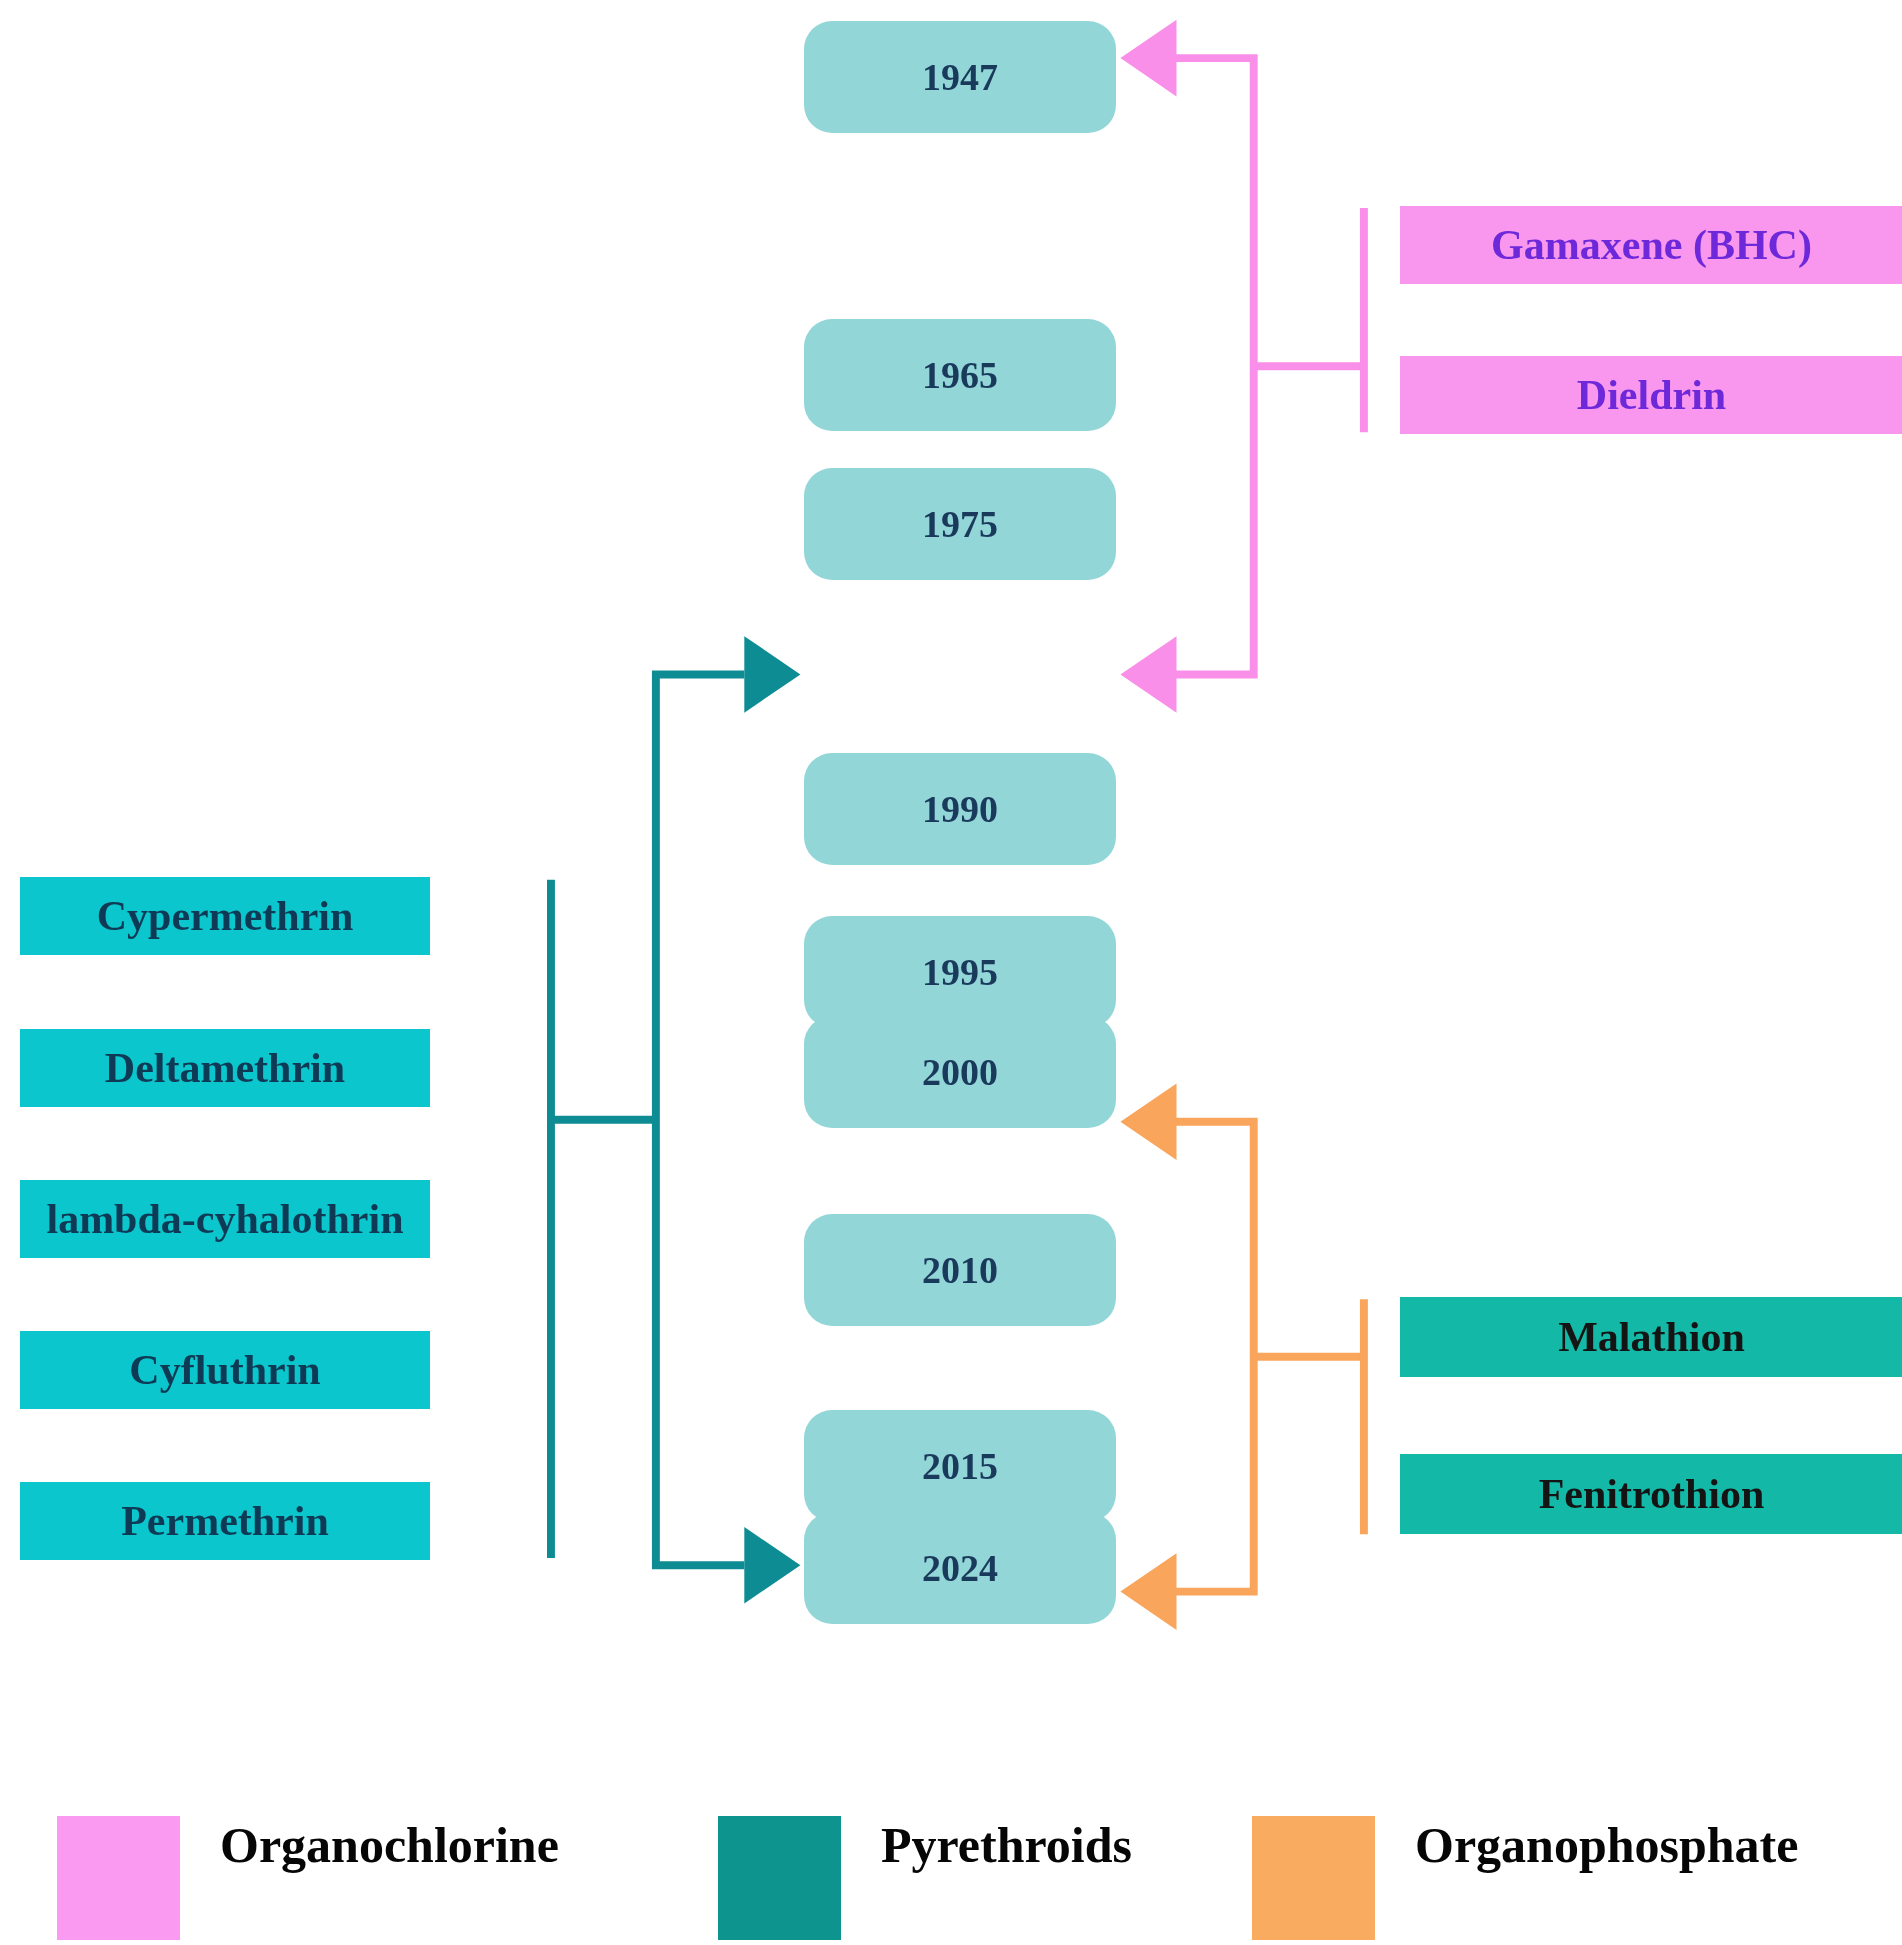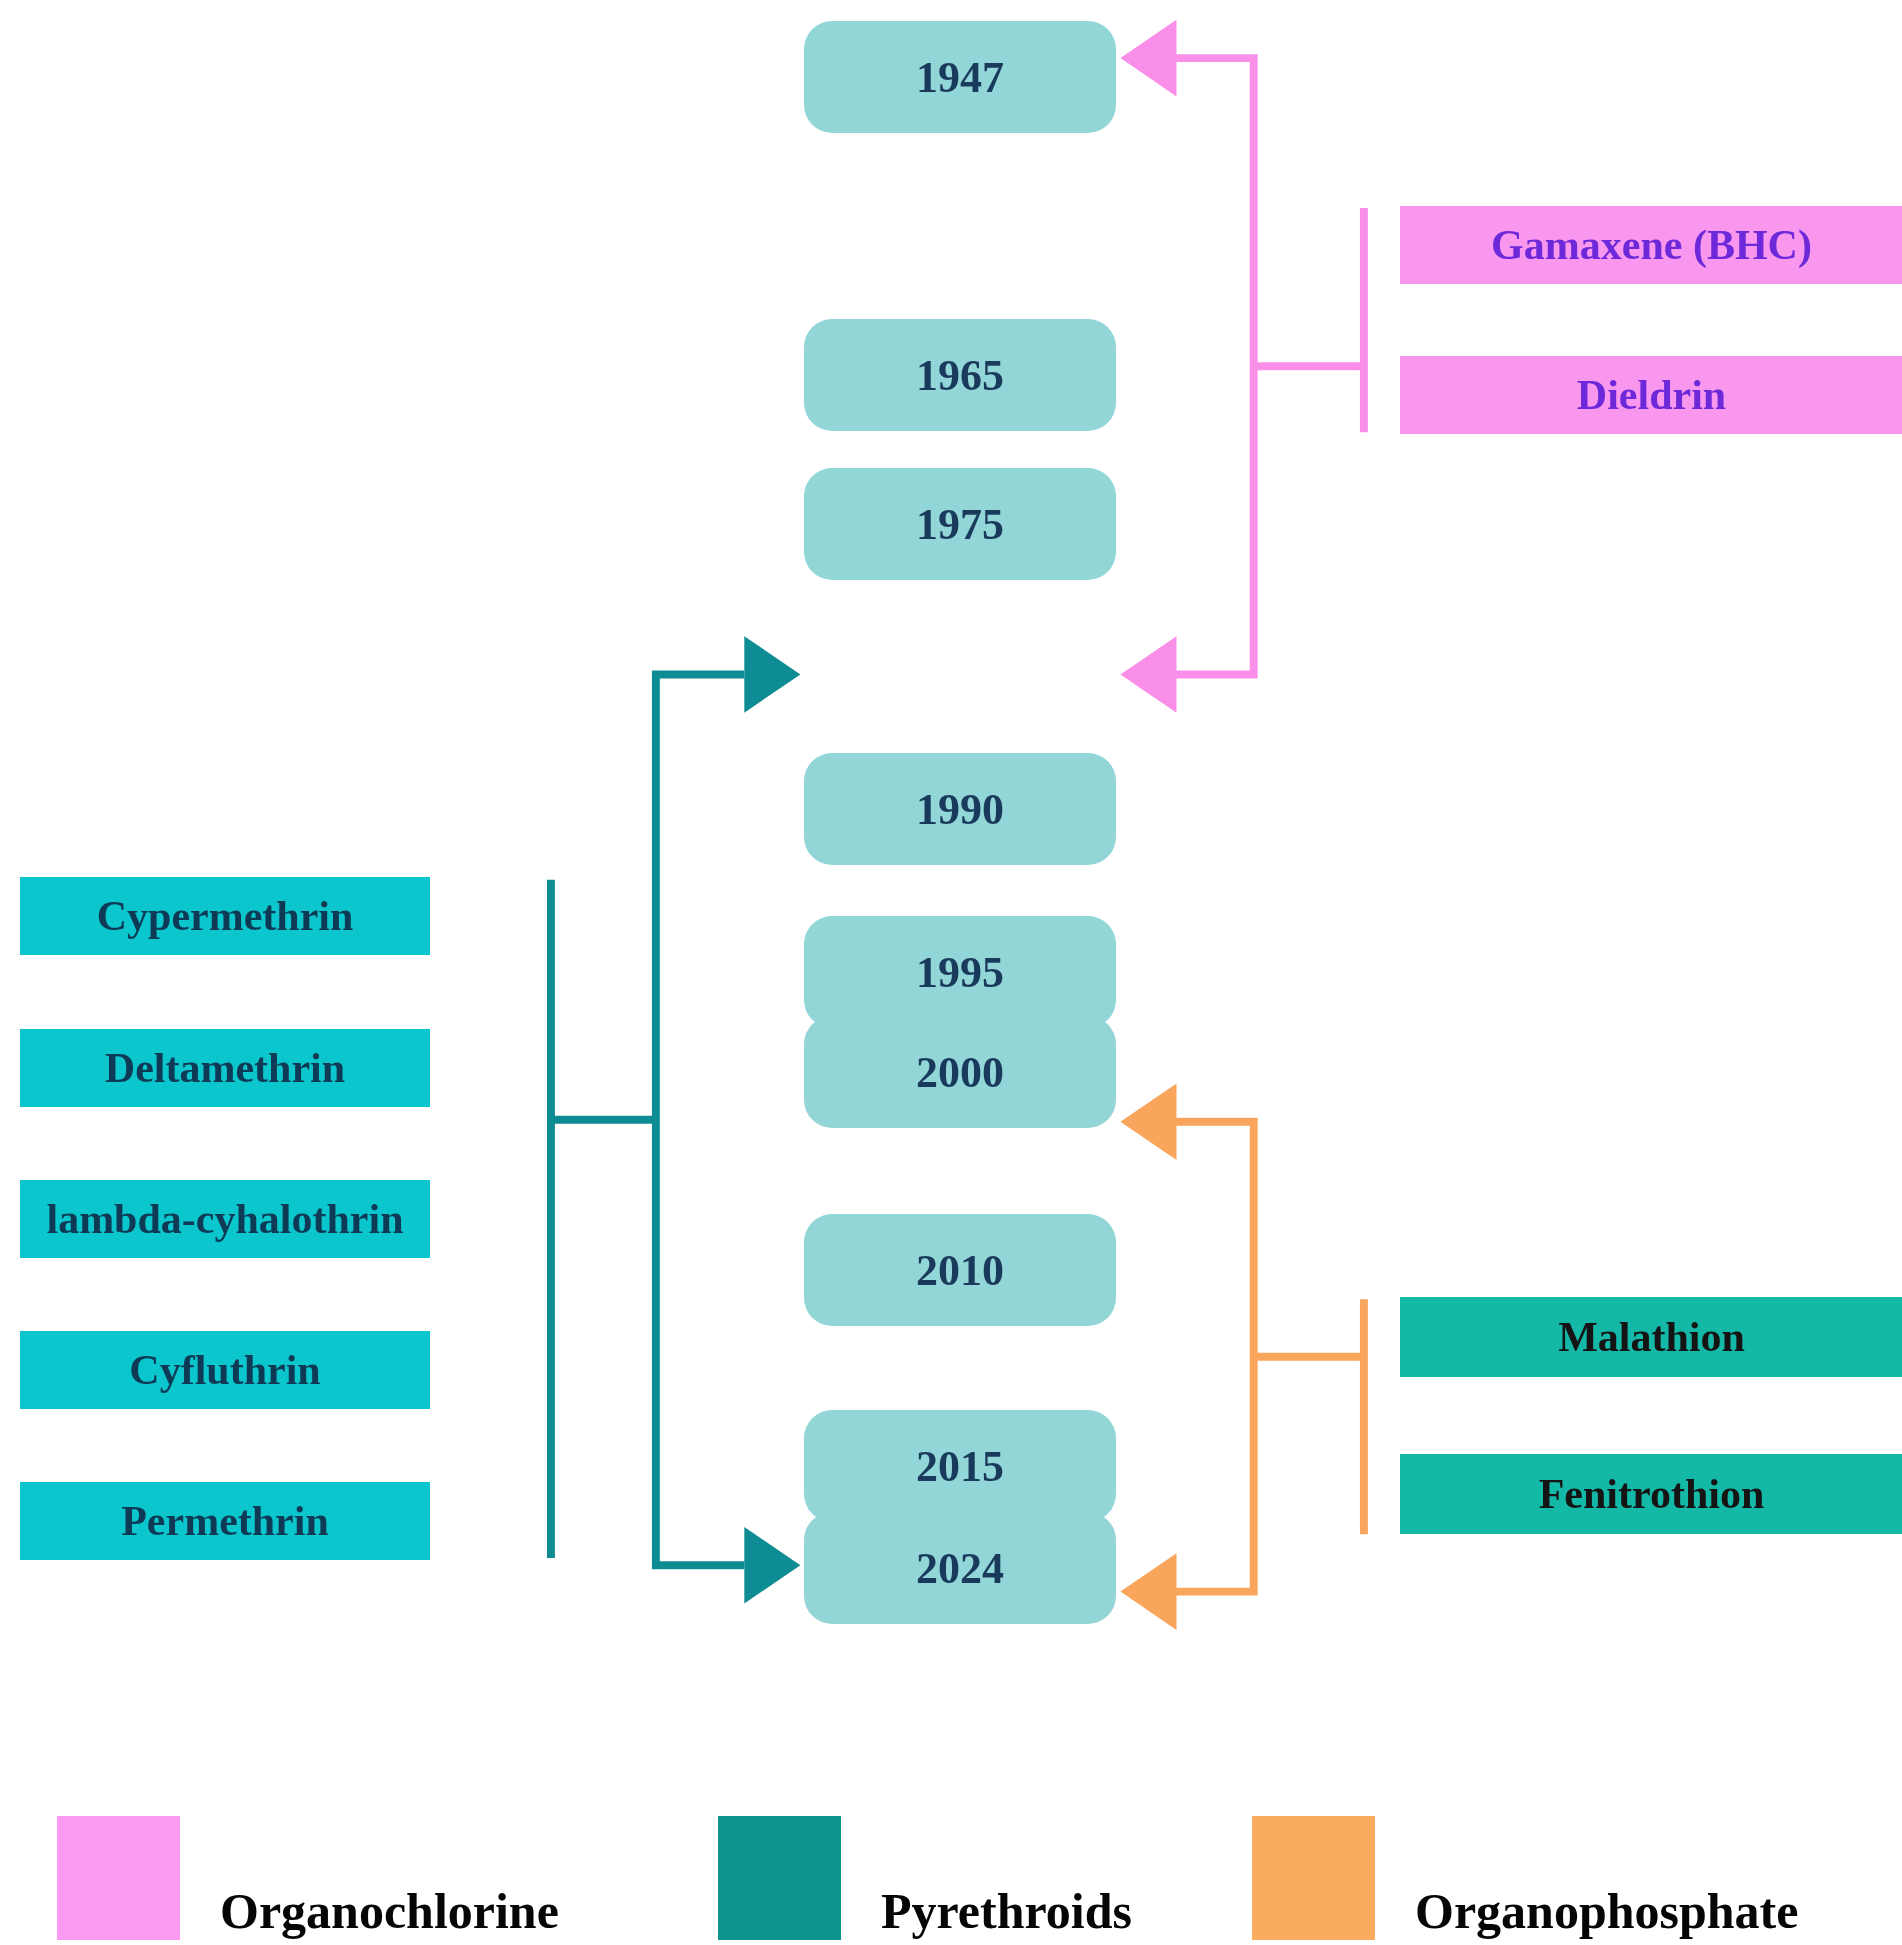--- a/index.html
+++ b/index.html
@@ -26,21 +26,21 @@
     z-index:2;
     white-space:nowrap;
   }
   .year-box{
     left:804px;
     width:312px;
     height:112px;
     border-radius:28px;
     background:#93d6d8;
     color:#1a3a5c;
-    font-size:44px;
+    font-size:38px;
   }
   .chem-box{
     font-size:42px;
     height:78px;
   }
   .chem-cyan{
     left:20px;
     width:410px;
     background:#0bc7cd;
     color:#0f3a55;
@@ -55,21 +55,21 @@
     left:1400px;
     width:503px;
     height:80px;
     background:#14b8a6;
     color:#141414;
   }
   .legend-item{
     position:absolute;
     top:1816px;
     display:flex;
-    align-items:flex-end;
+    align-items:flex-start;
     z-index:2;
   }
   .legend-swatch{
     width:123px;
     height:124px;
     flex:0 0 auto;
   }
   .legend-label{
     margin-left:40px;
     font-size:50px;

